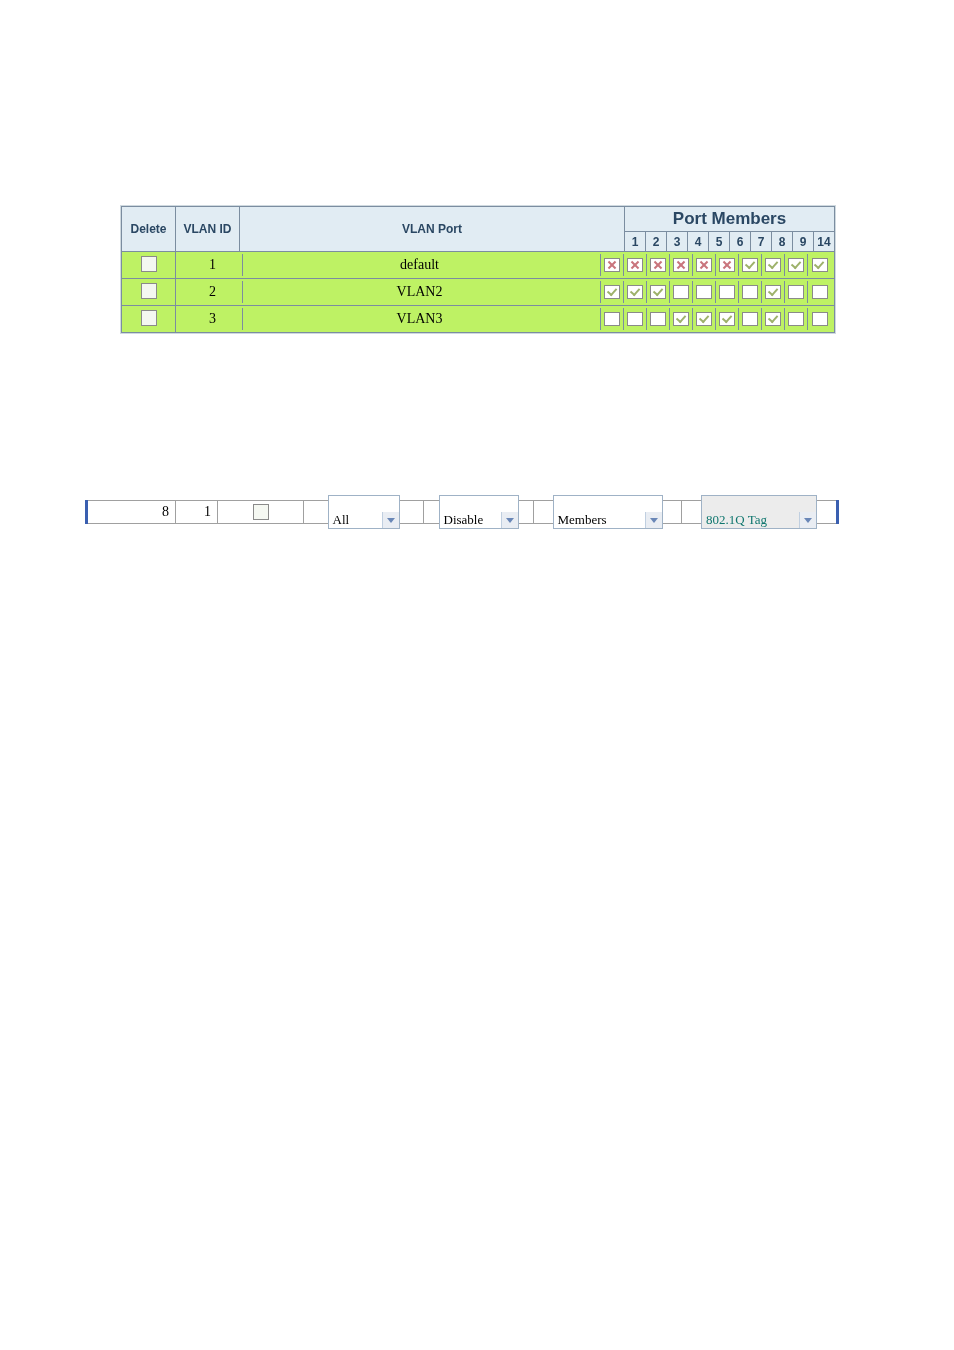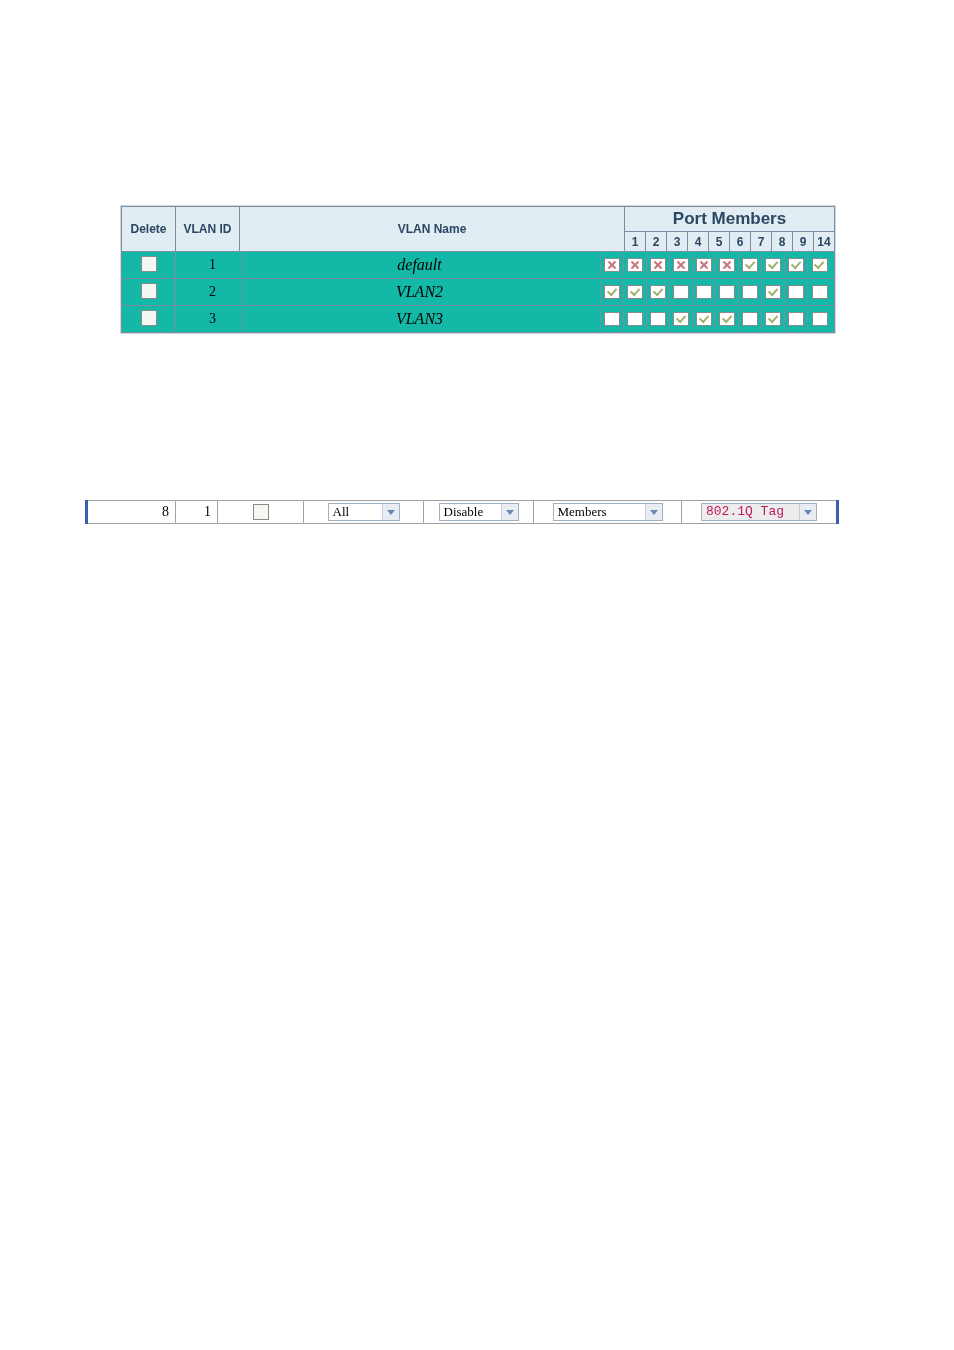--- a/index.html
+++ b/index.html
@@ -12,21 +12,21 @@
     font-size: 12px;
     color: #000;
   }
   .panel {
     position: absolute;
     left: 120px;
     top: 205px;
     width: 716px;
     border: 1px solid #cfd9df;
     box-sizing: border-box;
-    background: #14b8a6;
+    background: #bef264;
   }
   .vlan-table {
     border-collapse: collapse;
     width: 100%;
   }
   .vlan-table th, .vlan-table td {
     border: 1px solid #7b8da0;
     text-align: center;
     font-size: 12px;
     padding: 2px 3px;
@@ -89,21 +89,21 @@
   }
   .hl-inner-row > div {
     border-right: 1px solid #7b8da0;
     display: flex;
     align-items: center;
     justify-content: center;
     box-sizing: border-box;
   }
   .hl-inner-row > div:last-child { border-right: none; }
   .hl-id   { flex: 0 0 29px; justify-content: flex-start; padding-left: 4px; font-family: "Times New Roman", serif; font-size: 14px; }
-  .hl-name { flex: 1 1 auto; justify-content: flex-end; padding-right: 4px; font-family: "Times New Roman", serif; font-size: 16px; font-style: italic; }
+  .hl-name { flex: 1 1 auto; justify-content: flex-end; padding-right: 4px; font-family: "Times New Roman", serif; font-size: 14px; }
   .hl-port { flex: 0 0 23px; }
 
   
   .bottom-row {
     position: absolute;
     left: 88px;
     top: 500px;
     width: 748px;
     height: 22px;
     display: flex;
@@ -132,31 +132,31 @@
     display: flex;
     align-items: center;
     justify-content: center;
     padding: 0 6px;
     box-sizing: border-box;
   }
   .br-cell:last-child { border-right: none; }
   .br-num { text-align: right; justify-content: flex-end; }
   .dropdown {
     display: flex;
-    align-items: flex-start;
+    align-items: flex-end;
     justify-content: space-between;
     border: 1px solid #9fb2c6;
-    height: 18px;
+    height: 34px;
     background: #fff;
     font-family: "Times New Roman", serif;
     font-size: 13px;
     padding-left: 4px;
     box-sizing: border-box;
   }
-  .dropdown.disabled { color: #be185d; background: #ececec; font-family: Liberation Mono, monospace; }
+  .dropdown.disabled { color: #0f766e; background: #ececec; }
   .dd-arrow {
     width: 16px;
     height: 16px;
     background: #e9edf3;
     border-left: 1px solid #c0cfe0;
     display: flex;
     align-items: center;
     justify-content: center;
   }
   .dd-arrow::after {
@@ -175,21 +175,21 @@
 </style>
 </head>
 <body>
 
 <div class="panel">
   <table class="vlan-table">
     <thead>
       <tr>
         <th rowspan="2" style="width:54px">Delete</th>
         <th rowspan="2" style="width:64px">VLAN ID</th>
-        <th rowspan="2">VLAN Name</th>
+        <th rowspan="2">VLAN Port</th>
         <th colspan="10" class="ports-header">Port Members</th>
       </tr>
       <tr>
         <th class="port-cell">1</th>
         <th class="port-cell">2</th>
         <th class="port-cell">3</th>
         <th class="port-cell">4</th>
         <th class="port-cell">5</th>
         <th class="port-cell">6</th>
         <th class="port-cell">7</th>

